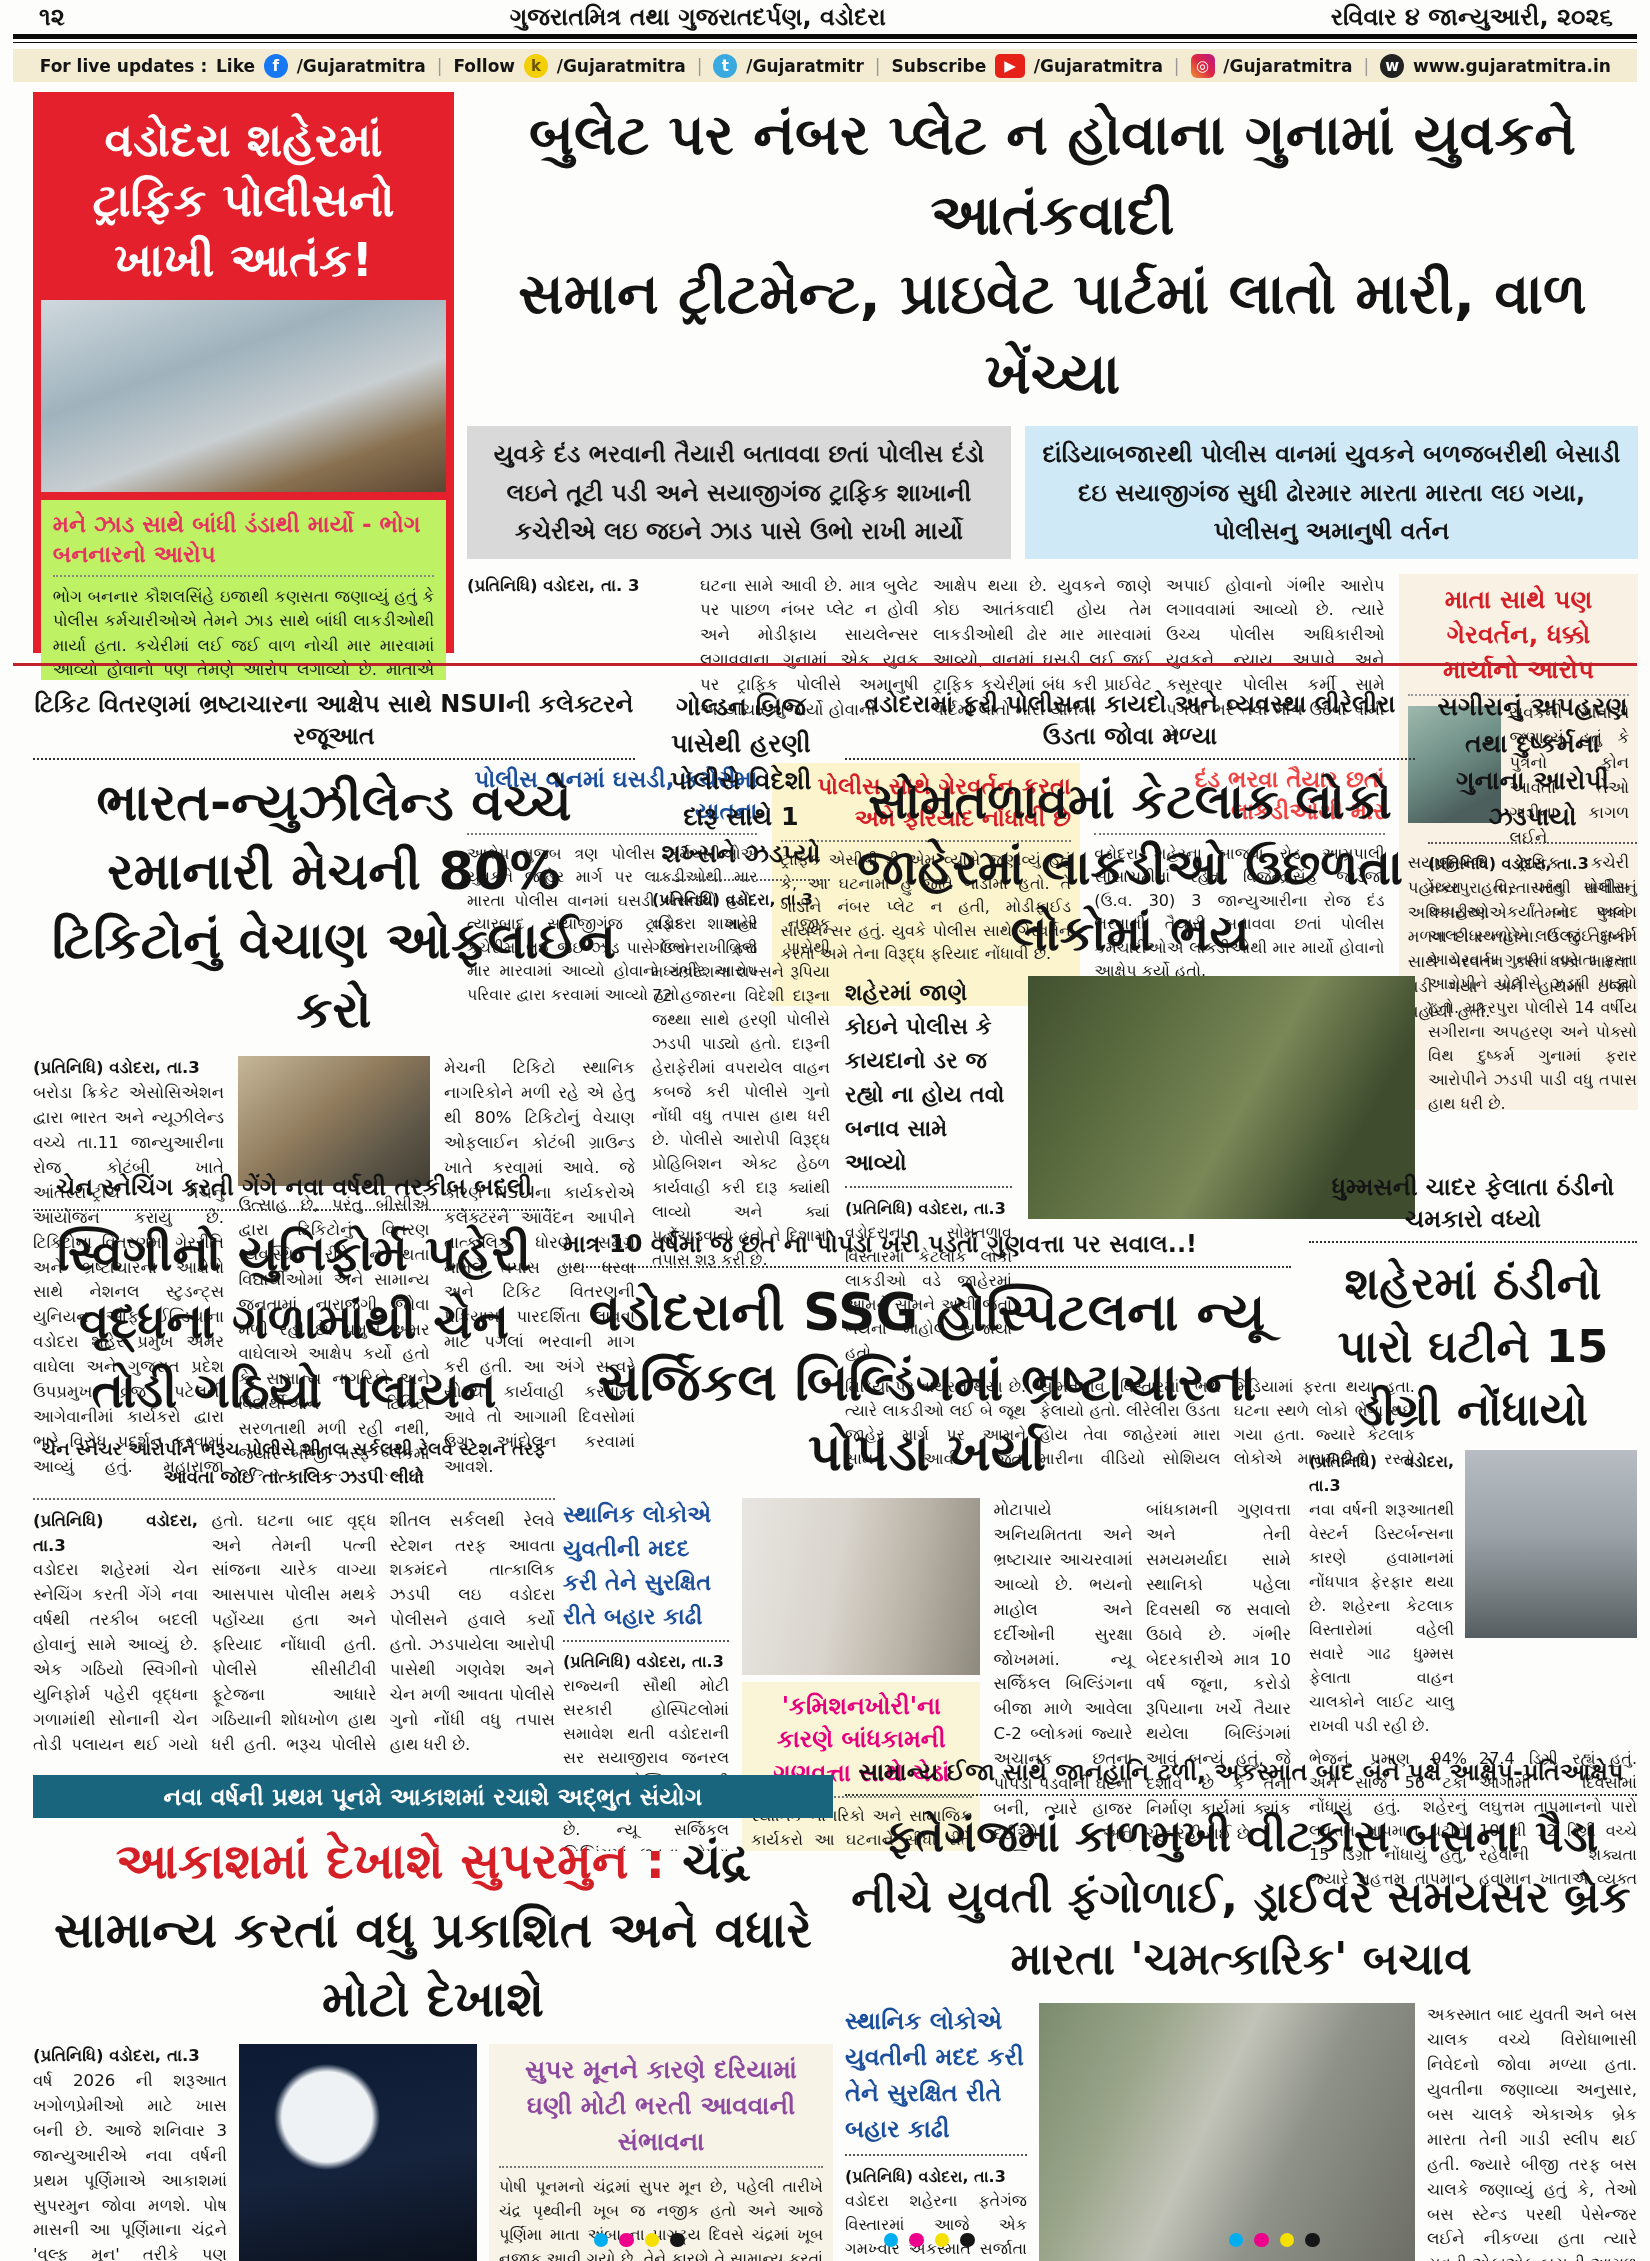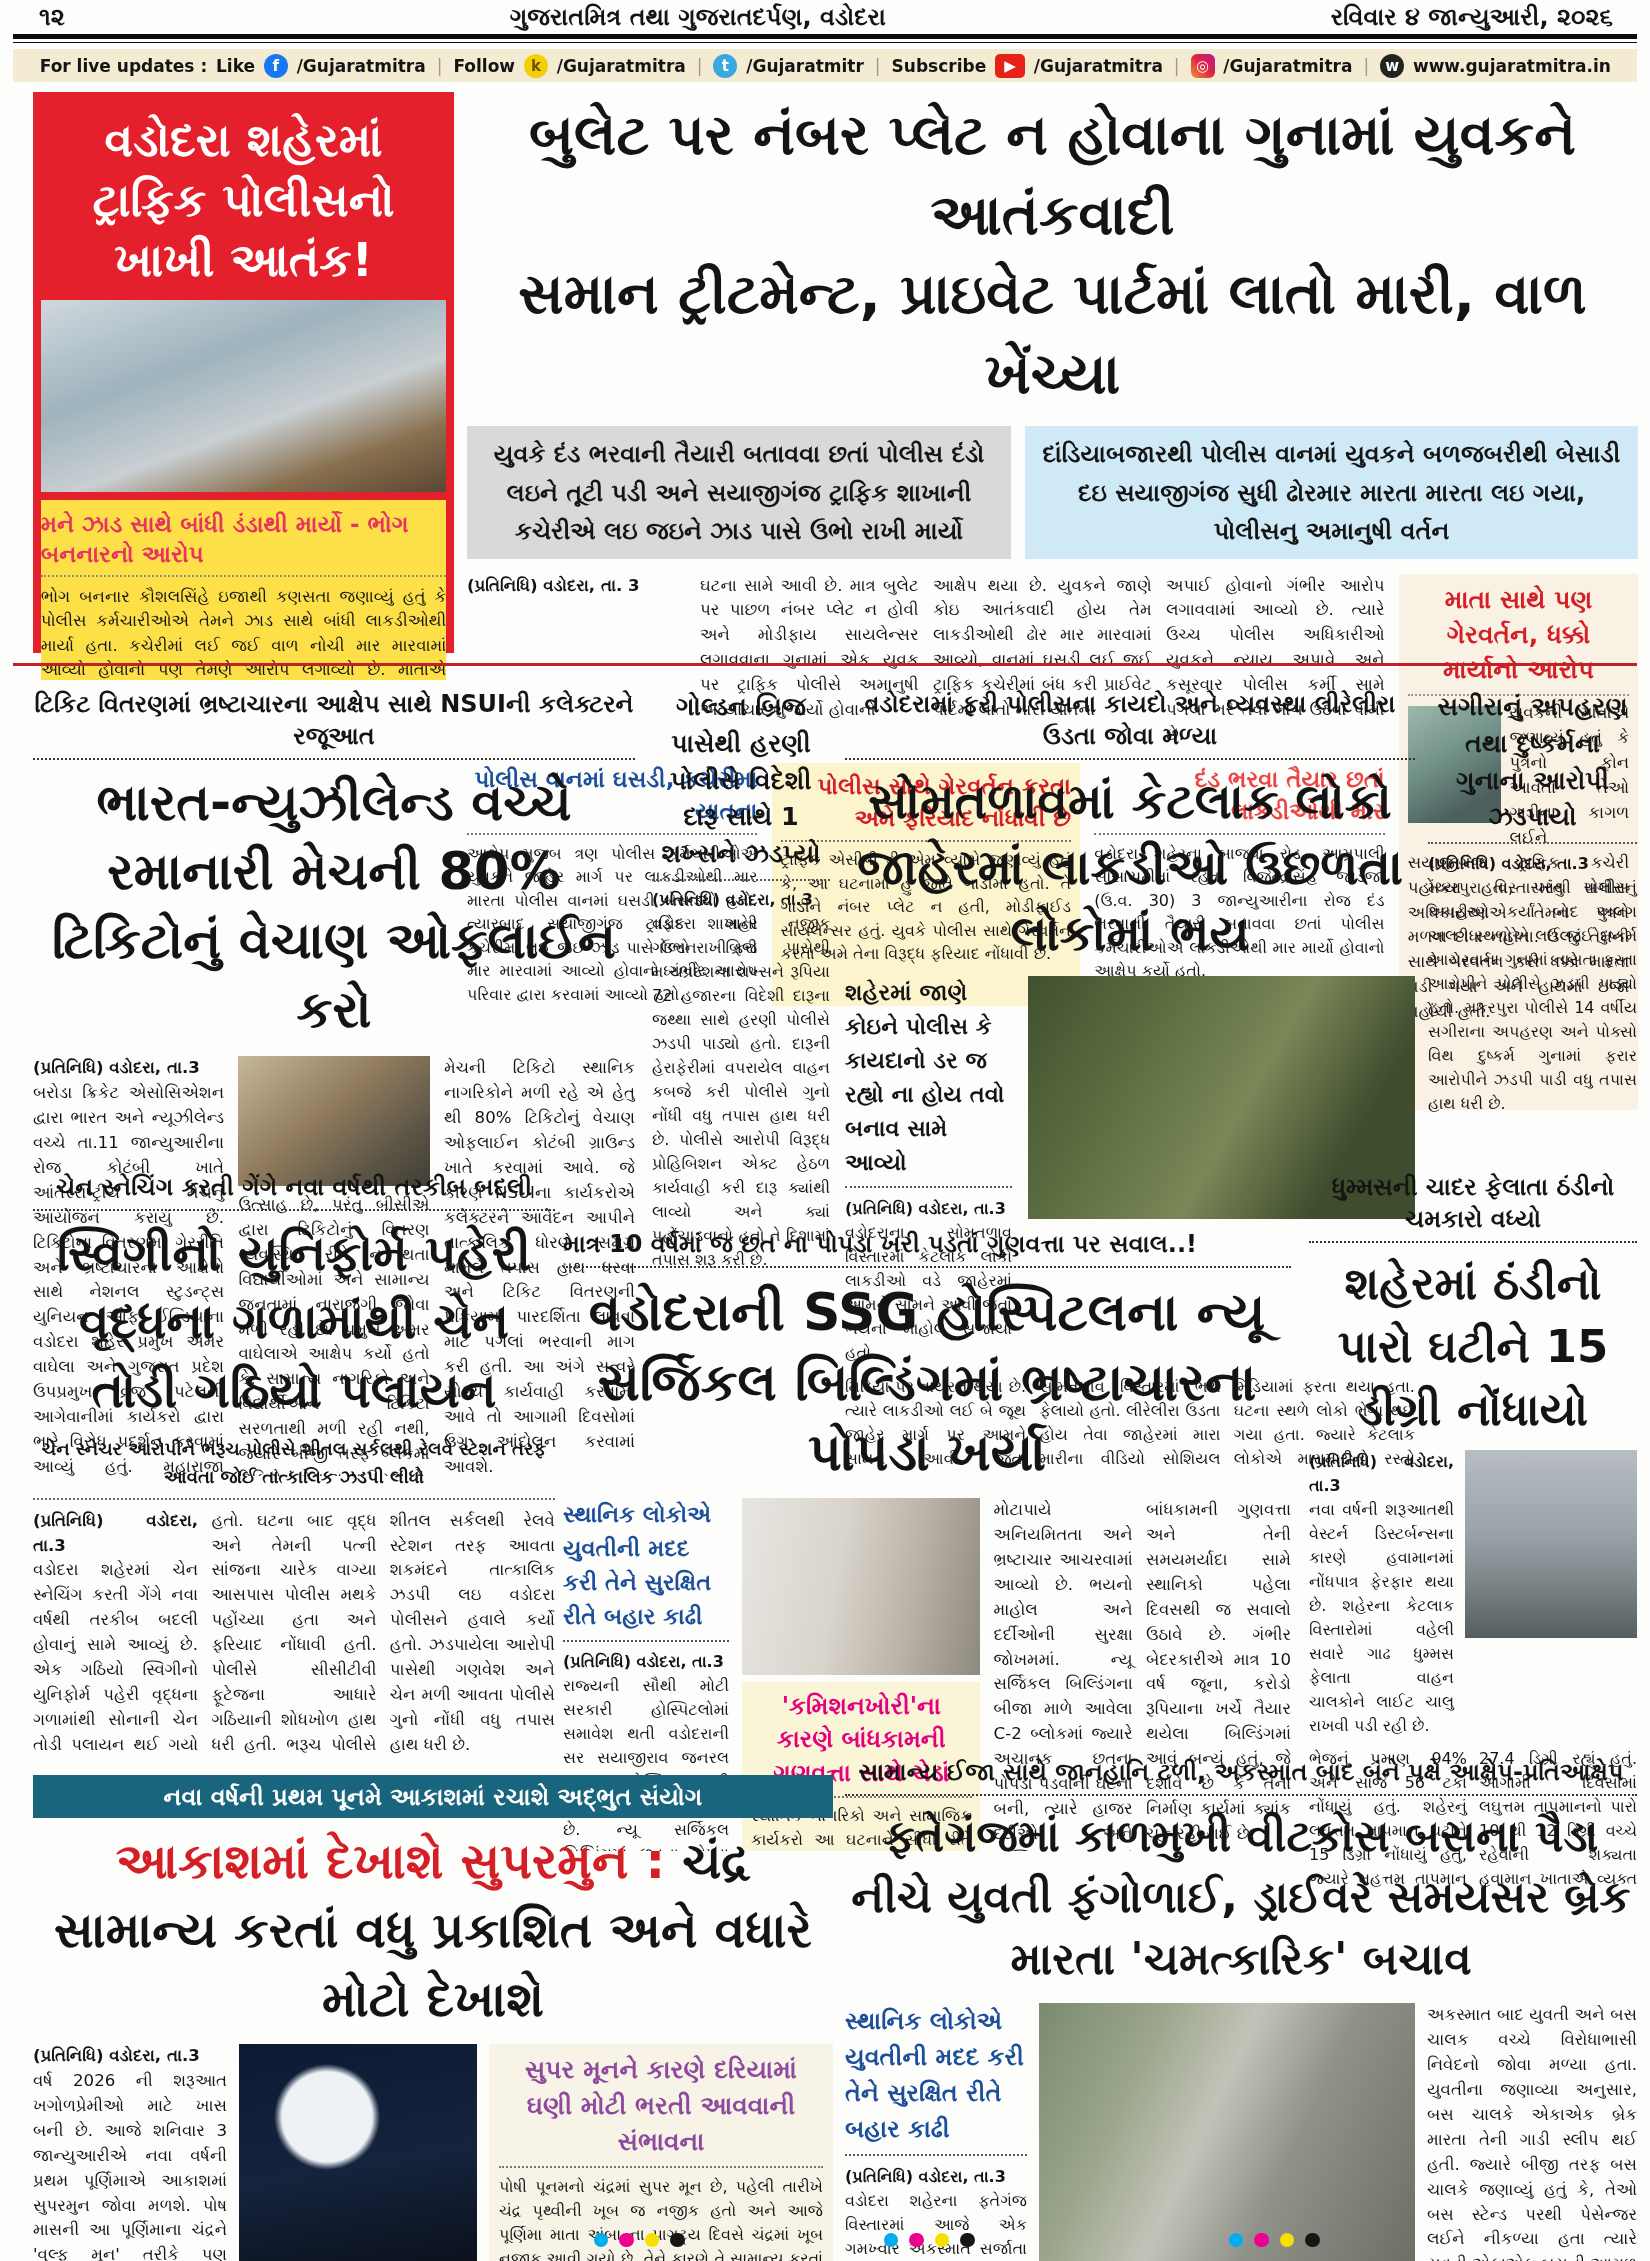--- a/index.html
+++ b/index.html
@@ -13,21 +13,21 @@
   #social{top:49px;left:13.3px;width:1624px;height:33px;background:#f3ecd2;display:flex;align-items:center;justify-content:center;gap:8.8px;font-size:17px;font-weight:700;}
   .icon{display:inline-flex;width:24px;height:24px;border-radius:50%;align-items:center;justify-content:center;color:#fff;font-weight:800;font-size:15px;flex:0 0 auto;}
   .fb{background:#1877f2}.koo{background:#f2cf08;color:#6b5500}.tw{background:#3aa9e0}
   .yt{background:#e62117;border-radius:5px;width:30px}.ig{background:linear-gradient(45deg,#f09433,#dc2743,#bc1888);border-radius:6px}
   .globe{background:#222}
   .sep{color:#999;font-weight:400;margin:0 2.2px;}
   
   #red-box{top:92px;left:33px;width:421px;height:561px;background:#e3202b;}
   .red-head{color:#fff;font-size:46px;font-weight:800;text-align:center;line-height:1.3;padding:19px 7.7px 10px;}
   .lead-photo{margin:0 7.7px;height:192px;background:linear-gradient(160deg,#cfd8dd 0%,#9fb3bd 35%,#c9cfd2 60%,#88704f 80%,#5b4632 100%);}
-  .caption-panel{background:#fde047;margin:7.7px;padding:10px 0;height:160px;overflow:hidden;}
+  .caption-panel{background:#bef264;margin:7.7px;padding:10px 12px;height:160px;overflow:hidden;}
   .caption-head{color:#e73360;font-size:23px;font-weight:800;line-height:1.3;padding-bottom:5.5px;border-bottom:2.2px dotted #888;margin-bottom:7.7px;}
   .caption-body{font-size:16.6px;line-height:1.47;}
   
   #lead-main{top:95px;left:467px;width:1171px;}
   .lead-headline{font-size:56px;font-weight:800;text-align:center;line-height:1.42;}
   .decks{display:flex;gap:14px;margin-top:13.3px;}
   .deck{font-size:24px;font-weight:700;line-height:1.6;text-align:center;padding:8.8px 14.4px;}
   .deck-gray{background:#d9d9d9;flex:0 0 44%;}
   .deck-blue{background:#cfe9f7;flex:1;}
   .lead-lower{display:flex;gap:14.4px;margin-top:14.4px;}

